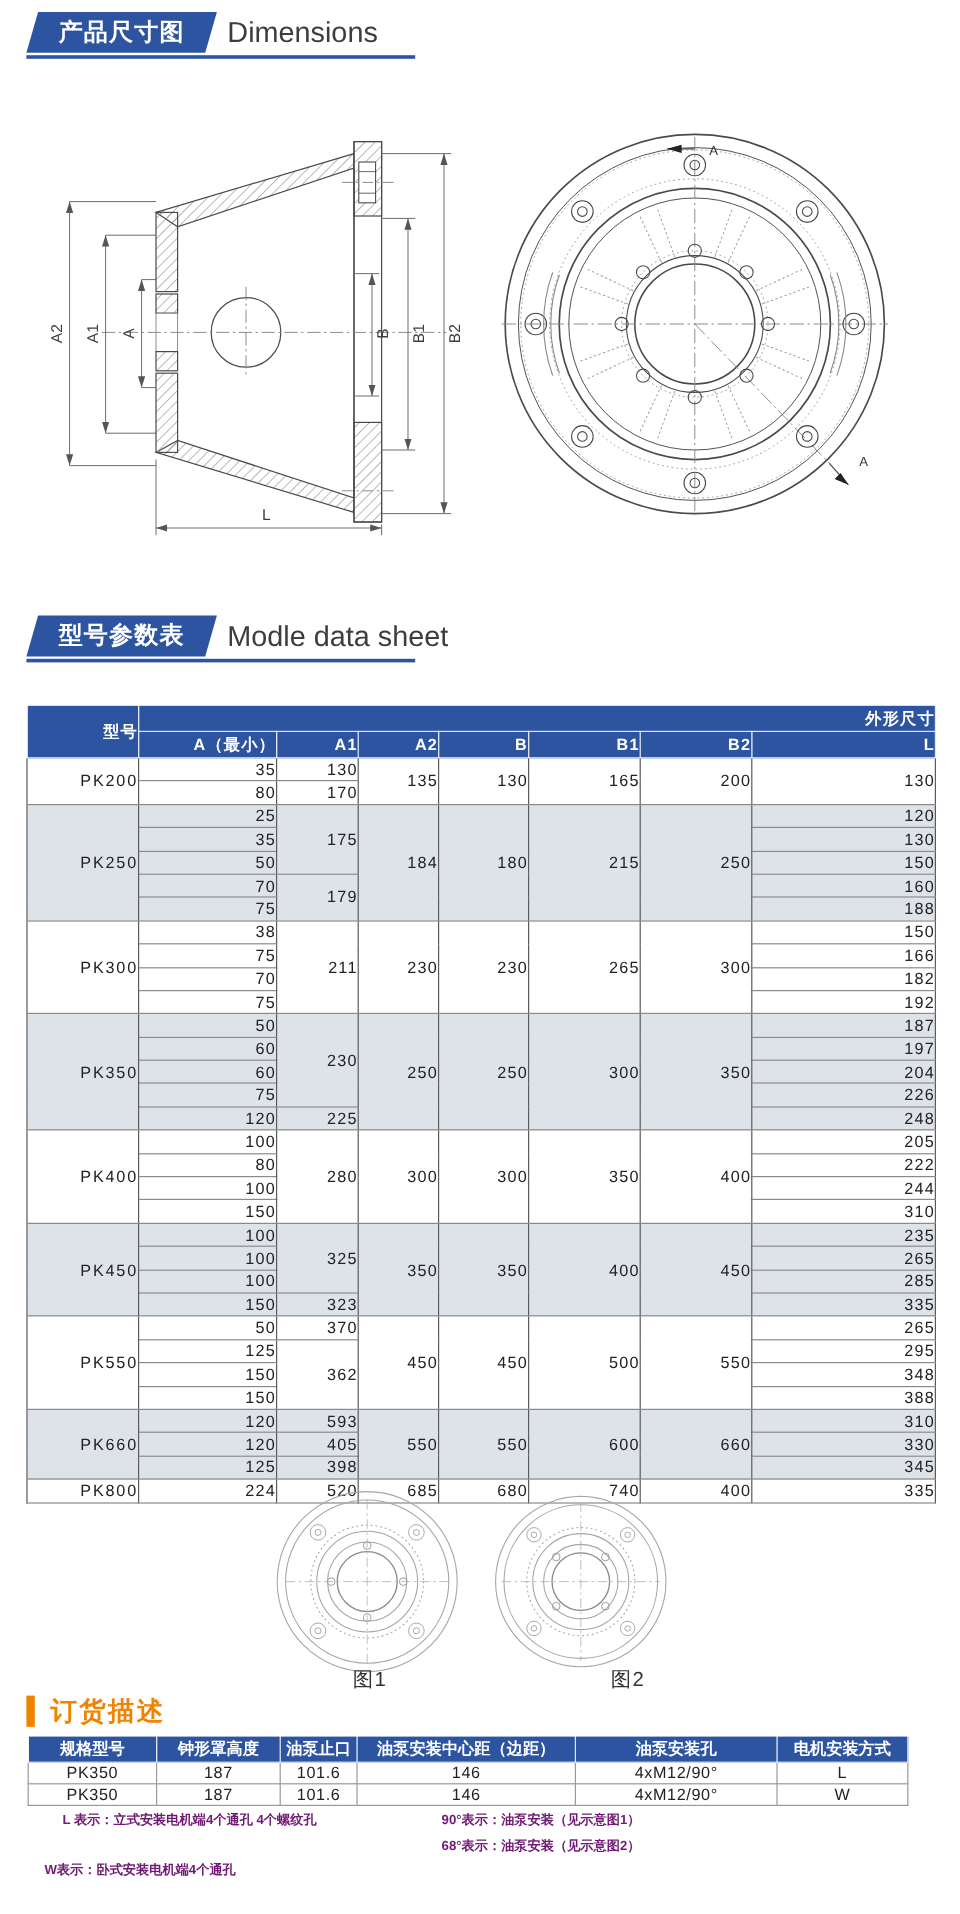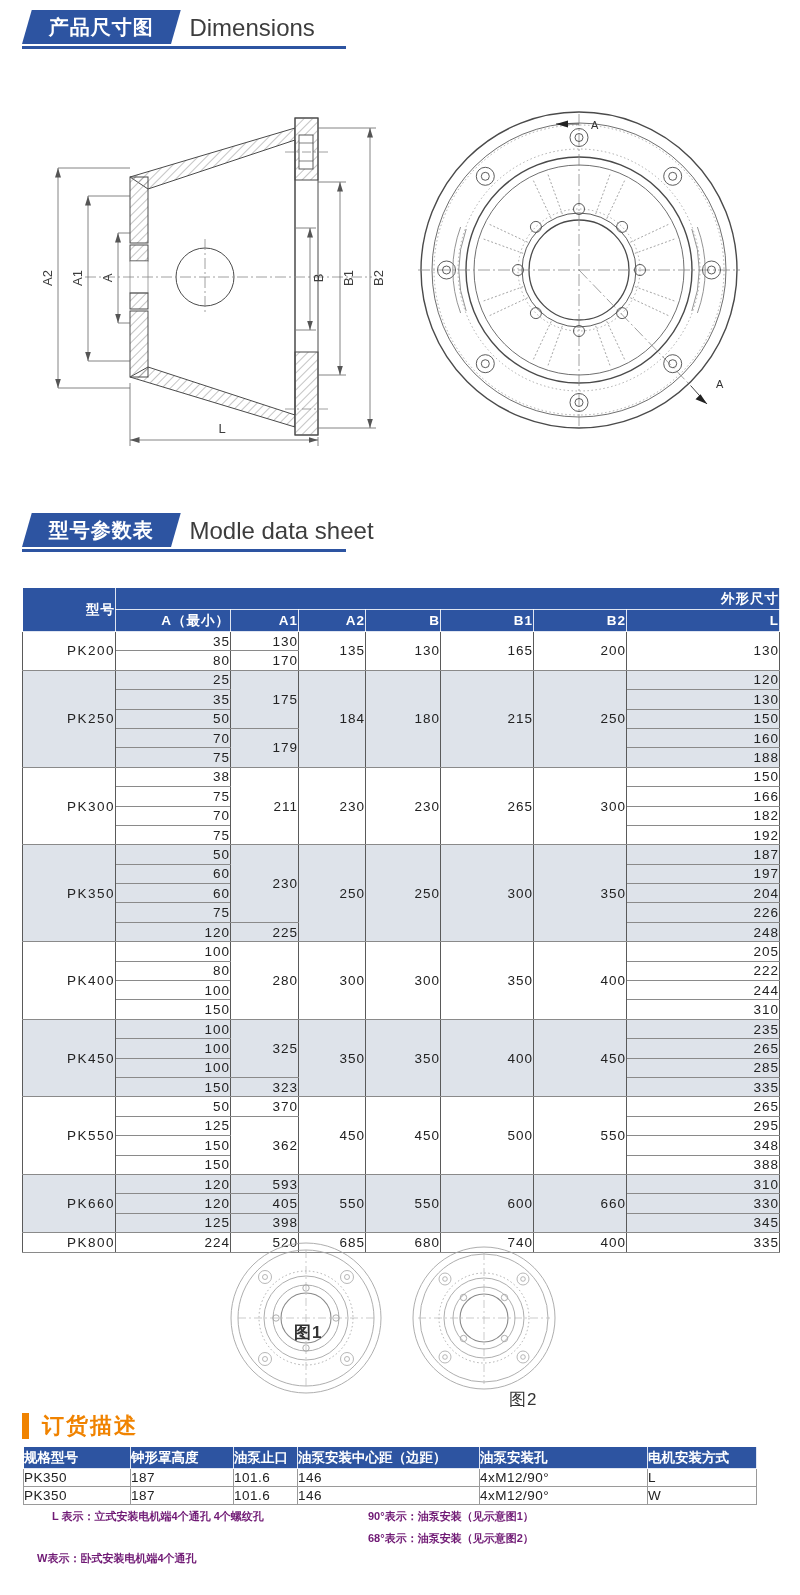--- a/index.html
+++ b/index.html
@@ -27,21 +27,21 @@
   #spec-table tbody td.gt{border-top:1px solid #3c3c3c;}
   #spec-table tbody tr.shade td{background:#dee3ea;}
   #spec-table td.model{letter-spacing:1.5px;padding-left:33px;}
 
   
   .order-hd{position:absolute;left:22px;top:1411px;height:30px;}
   .order-bar{position:absolute;left:0;top:2px;width:7px;height:26px;background:#f08300;}
   .order-title{position:absolute;left:20px;top:0;font-size:22px;font-weight:bold;color:#f08300;letter-spacing:2px;white-space:nowrap;}
 
   #order-table{position:absolute;left:23px;top:1446px;width:733px;border-collapse:collapse;
-      table-layout:fixed;text-align:left;font-size:13.5px;color:#222;border:1px solid #7f96bd;}
+      table-layout:fixed;text-align:center;font-size:13.5px;color:#222;border:1px solid #7f96bd;}
   #order-table thead th{background:#2d54a1;color:#fff;font-weight:bold;font-size:13.5px;
       border:1px solid rgba(255,255,255,.85);height:21px;padding:0;}
   #order-table tbody td{border:1px solid #9a9a9a;height:17px;padding:0;letter-spacing:.5px;}
 
   
   .note{position:absolute;font-size:11px;color:#701a75;font-weight:600;white-space:nowrap;padding-left:28px;}
 
   
   .fig-cap{position:absolute;font-size:17px;color:#333;letter-spacing:1px;}
 
@@ -494,21 +494,21 @@
     </g>
     <g fill="none" stroke="#9a9a9a" stroke-width=".8">
       <circle cx="78" cy="48" r="3.2"></circle>
         <circle cx="78" cy="108" r="3.2"></circle>
       <circle cx="48" cy="78" r="3.2"></circle>
         <circle cx="108" cy="78" r="3.2"></circle>
     </g>
     <line x1="10" y1="78" x2="146" y2="78" stroke="#b5b5b5" stroke-width=".7" stroke-dasharray="8 3 2 3"></line>
     <line x1="78" y1="10" x2="78" y2="146" stroke="#b5b5b5" stroke-width=".7" stroke-dasharray="8 3 2 3"></line>
   </svg>
-  <div class="fig-cap" style="left:294px;top:1321px;font-weight:bold;">图1</div>
+  <div class="fig-cap" style="left:294px;top:1388px;">图1</div>
 
   <svg style="left:410px;top:1244px;" width="148" height="150" viewBox="0 0 148 150">
     <g fill="none" stroke="#a5a5a5" stroke-width=".9">
       <circle cx="74" cy="74" r="71"></circle>
         <circle cx="74" cy="74" r="64"></circle>
       <circle cx="74" cy="74" r="45" stroke-dasharray="1.5 2.5"></circle>
         <circle cx="74" cy="74" r="40"></circle>
       <circle cx="74" cy="74" r="31"></circle>
     </g>
     <circle cx="74" cy="74" r="24" fill="none" stroke="#8a8a8a" stroke-width="1.1"></circle>

